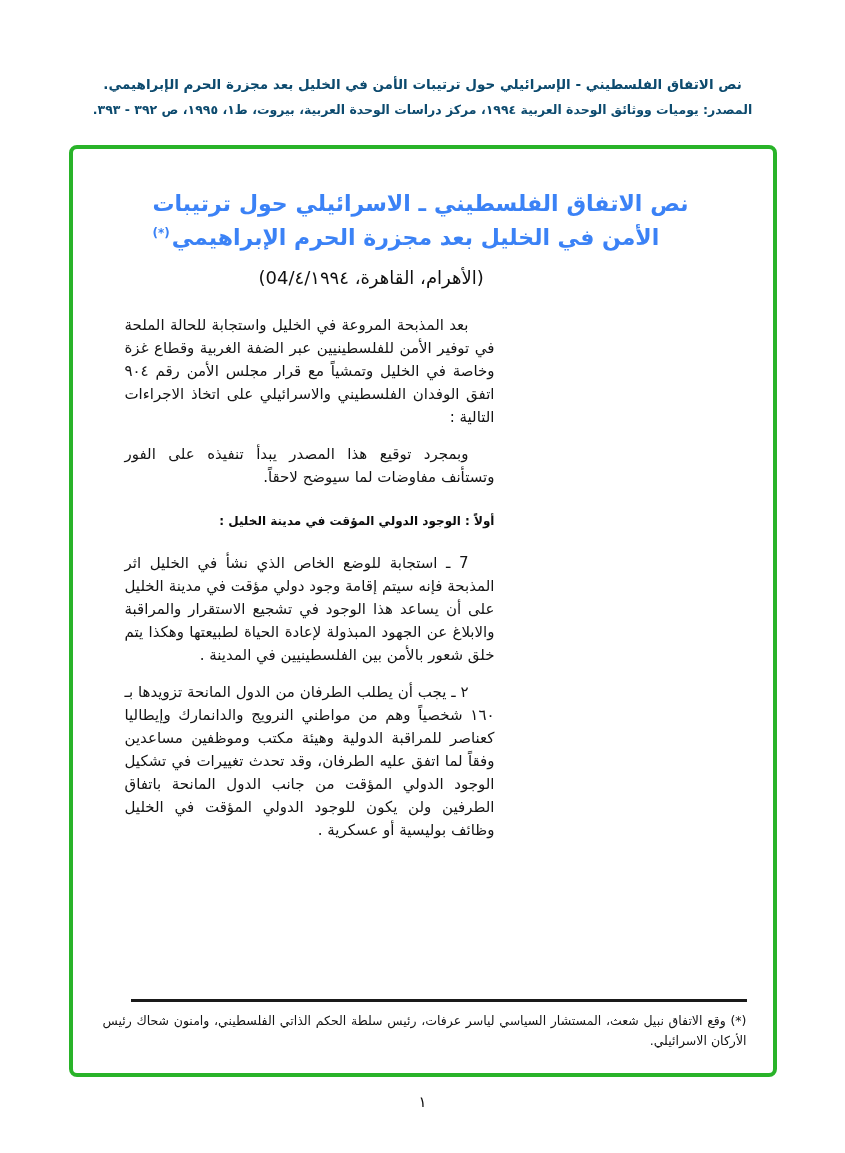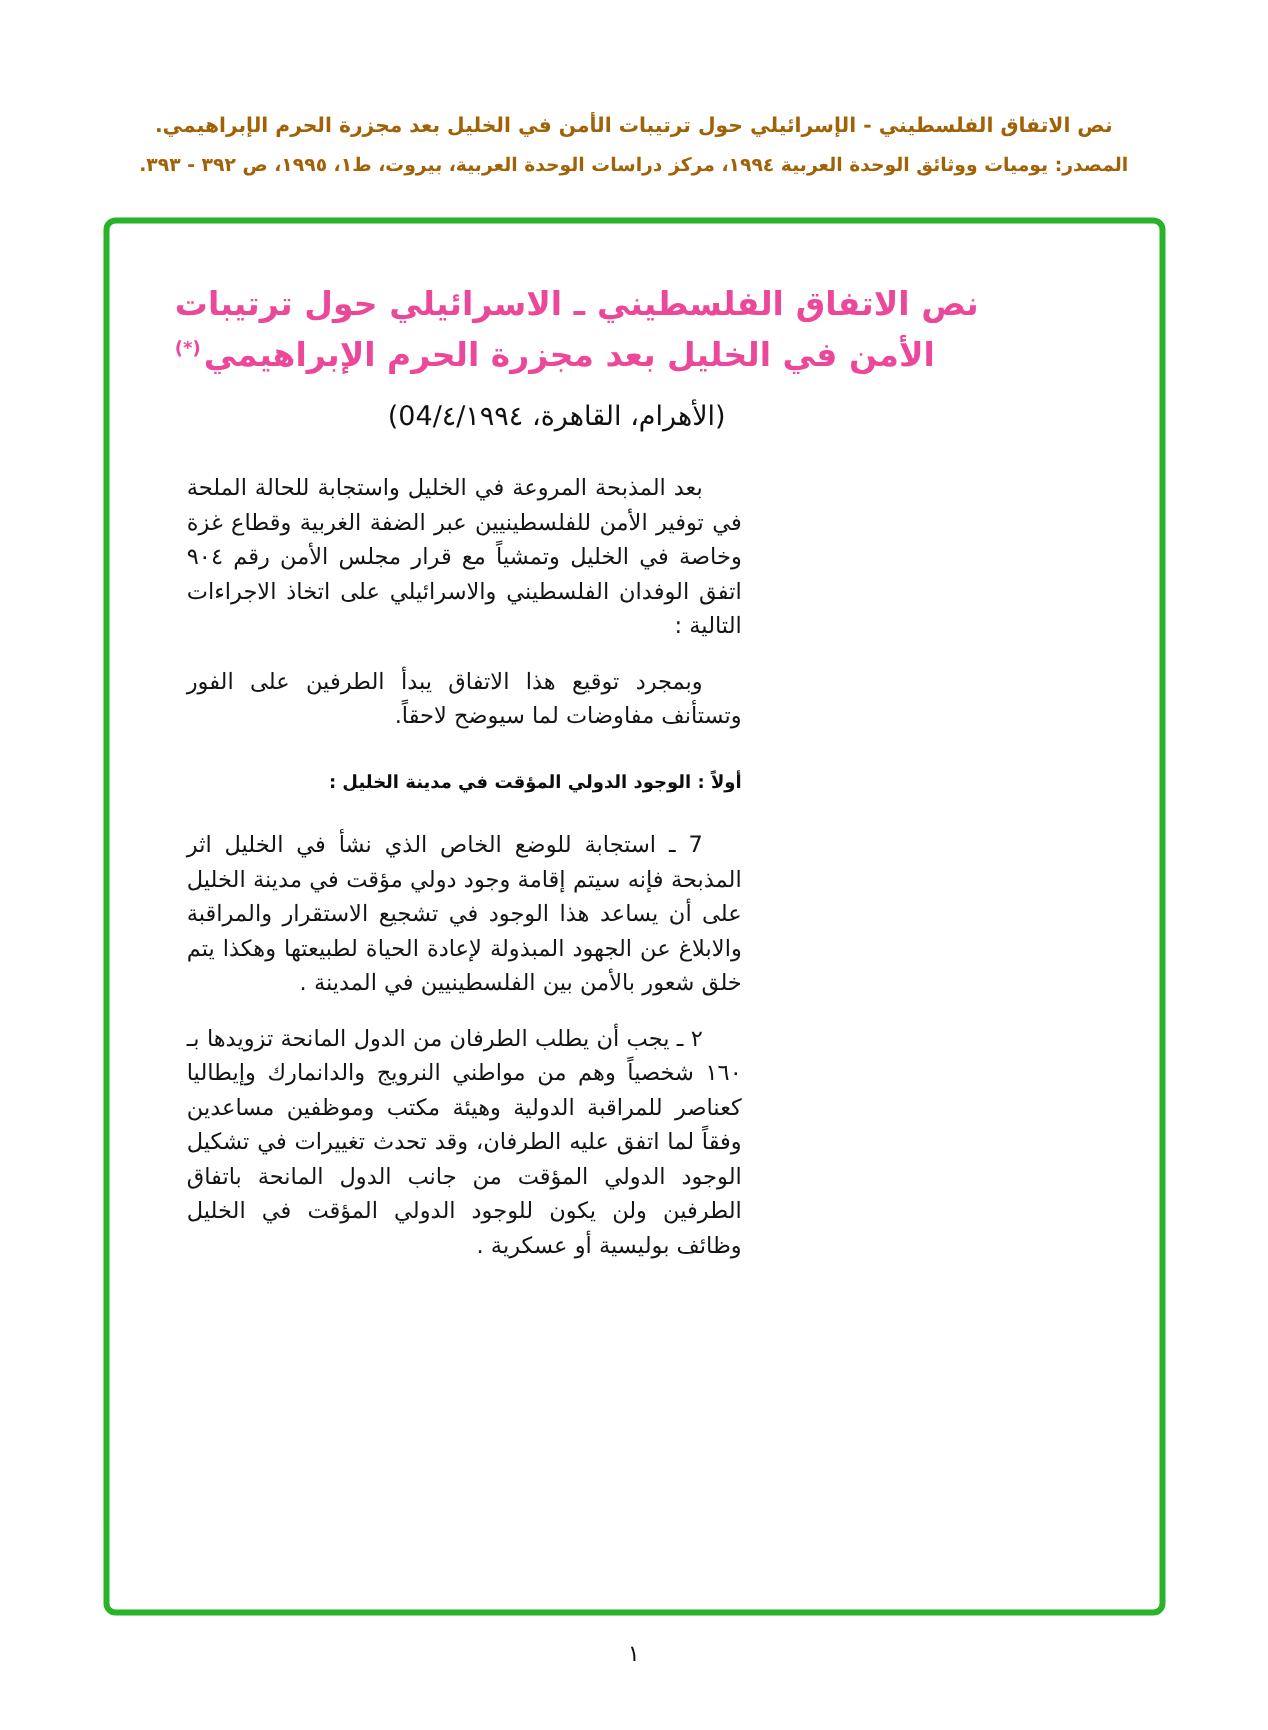--- a/index.html
+++ b/index.html
@@ -11,47 +11,47 @@
     overflow:hidden;
   }
   .page { width:845px; height:1153px; position:relative; }
 
   
   .caption {
     direction:rtl;
     text-align:center;
     padding-top:76px;
     font-weight:bold;
-    color:#a16207;
+    color:#0c4a6e;
   }
   .caption .c1 { font-size:13.5px; margin-bottom:10px; letter-spacing:0.1px; }
   .caption .c2 { font-size:12.5px; }
 
   
   .doc-frame {
     width:708px; height:932px;
     margin:28px auto 0;
     border:4px solid #29b329;
     border-radius:8px;
     direction:rtl;
     display:flex;
     flex-direction:column;
     padding:38px 0 16px;
     background:#fff;
   }
 
   .doc-title {
     width:536px;
-    margin:0 120px 0 0;
+    margin:0 84px 0 0;
     font-size:22px;
     font-weight:bold;
     line-height:1.55;
     text-align:justify;
     text-align-last:left;
-    color:#ec4899;
+    color:#3b82f6;
   }
   .doc-title .fn-mark {
     font-size:12px;
     font-weight:bold;
     vertical-align:super;
     margin-right:2px;
   }
 
   .doc-subtitle {
     width:536px;
@@ -117,26 +117,30 @@
   </div>
 
   <div class="doc-frame" style="border-color: rgb(41, 179, 41);">
 
     <div class="doc-title"><span>نص الاتفاق الفلسطيني ـ الاسرائيلي حول ترتيبات الأمن في الخليل بعد مجزرة الحرم الإبراهيمي</span><sup class="fn-mark">(*)</sup></div>
 
     <div class="doc-subtitle">(الأهرام، القاهرة، 04/٤/١٩٩٤)</div>
 
     <div class="doc-body">
       <p class="para">بعد المذبحة المروعة في الخليل واستجابة للحالة الملحة في توفير الأمن للفلسطينيين عبر الضفة الغربية وقطاع غزة وخاصة في الخليل وتمشياً مع قرار مجلس الأمن رقم ٩٠٤ اتفق الوفدان الفلسطيني والاسرائيلي على اتخاذ الاجراءات التالية :</p>
-      <p class="para">وبمجرد توقيع هذا الاتفاق يبدأ الطرفين على الفور وتستأنف مفاوضات لما سيوضح لاحقاً.</p>
+      <p class="para">وبمجرد توقيع هذا المصدر يبدأ تنفيذه على الفور وتستأنف مفاوضات لما سيوضح لاحقاً.</p>
 
       <h2 class="section-heading">أولاً :  الوجود الدولي المؤقت في مدينة الخليل :</h2>
 
       <p class="para">7 ـ استجابة للوضع الخاص الذي نشأ في الخليل اثر المذبحة فإنه سيتم إقامة وجود دولي مؤقت في مدينة الخليل على أن يساعد هذا الوجود في تشجيع الاستقرار والمراقبة والابلاغ عن الجهود المبذولة لإعادة الحياة لطبيعتها وهكذا يتم خلق شعور بالأمن بين الفلسطينيين في المدينة .</p>
       <p class="para">٢ ـ يجب أن يطلب الطرفان من الدول المانحة تزويدها بـ ١٦٠ شخصياً وهم من مواطني النرويج والدانمارك وإيطاليا كعناصر للمراقبة الدولية وهيئة مكتب وموظفين مساعدين وفقاً لما اتفق عليه الطرفان، وقد تحدث تغييرات في تشكيل الوجود الدولي المؤقت من جانب الدول المانحة باتفاق الطرفين ولن يكون للوجود الدولي المؤقت في الخليل وظائف بوليسية أو عسكرية .</p>
     </div>
 
+    <div class="footnote">
+      <div class="footnote-rule"></div>
+      <p class="footnote-text">(*) وقع الاتفاق نبيل شعث، المستشار السياسي لياسر عرفات، رئيس سلطة الحكم الذاتي الفلسطيني، وامنون شحاك رئيس الأركان الاسرائيلي.</p>
+    </div>
 
   </div>
 
   <div class="page-number">١</div>
 
 </div>
 
 </body></html>

